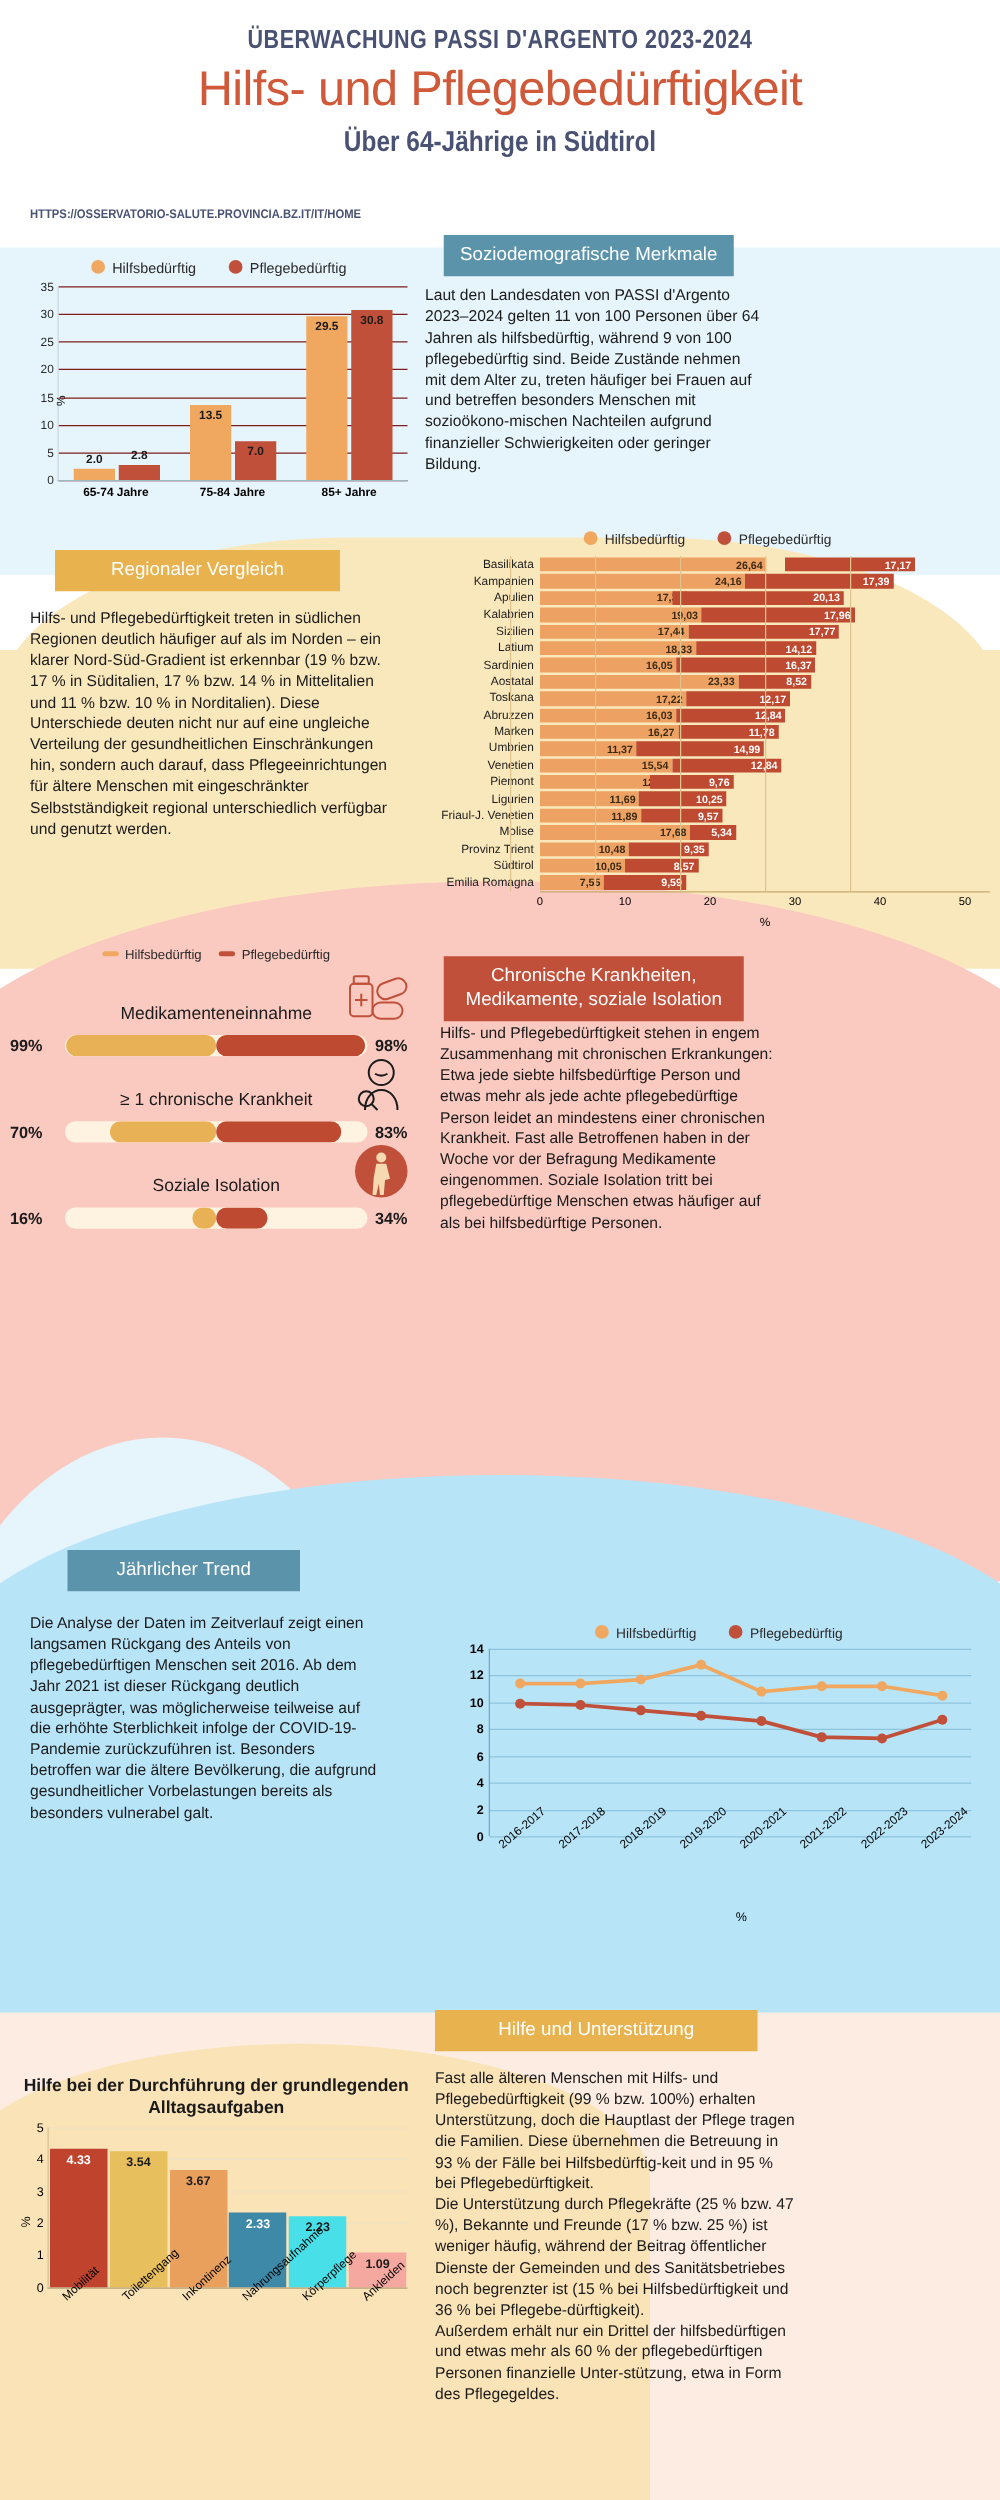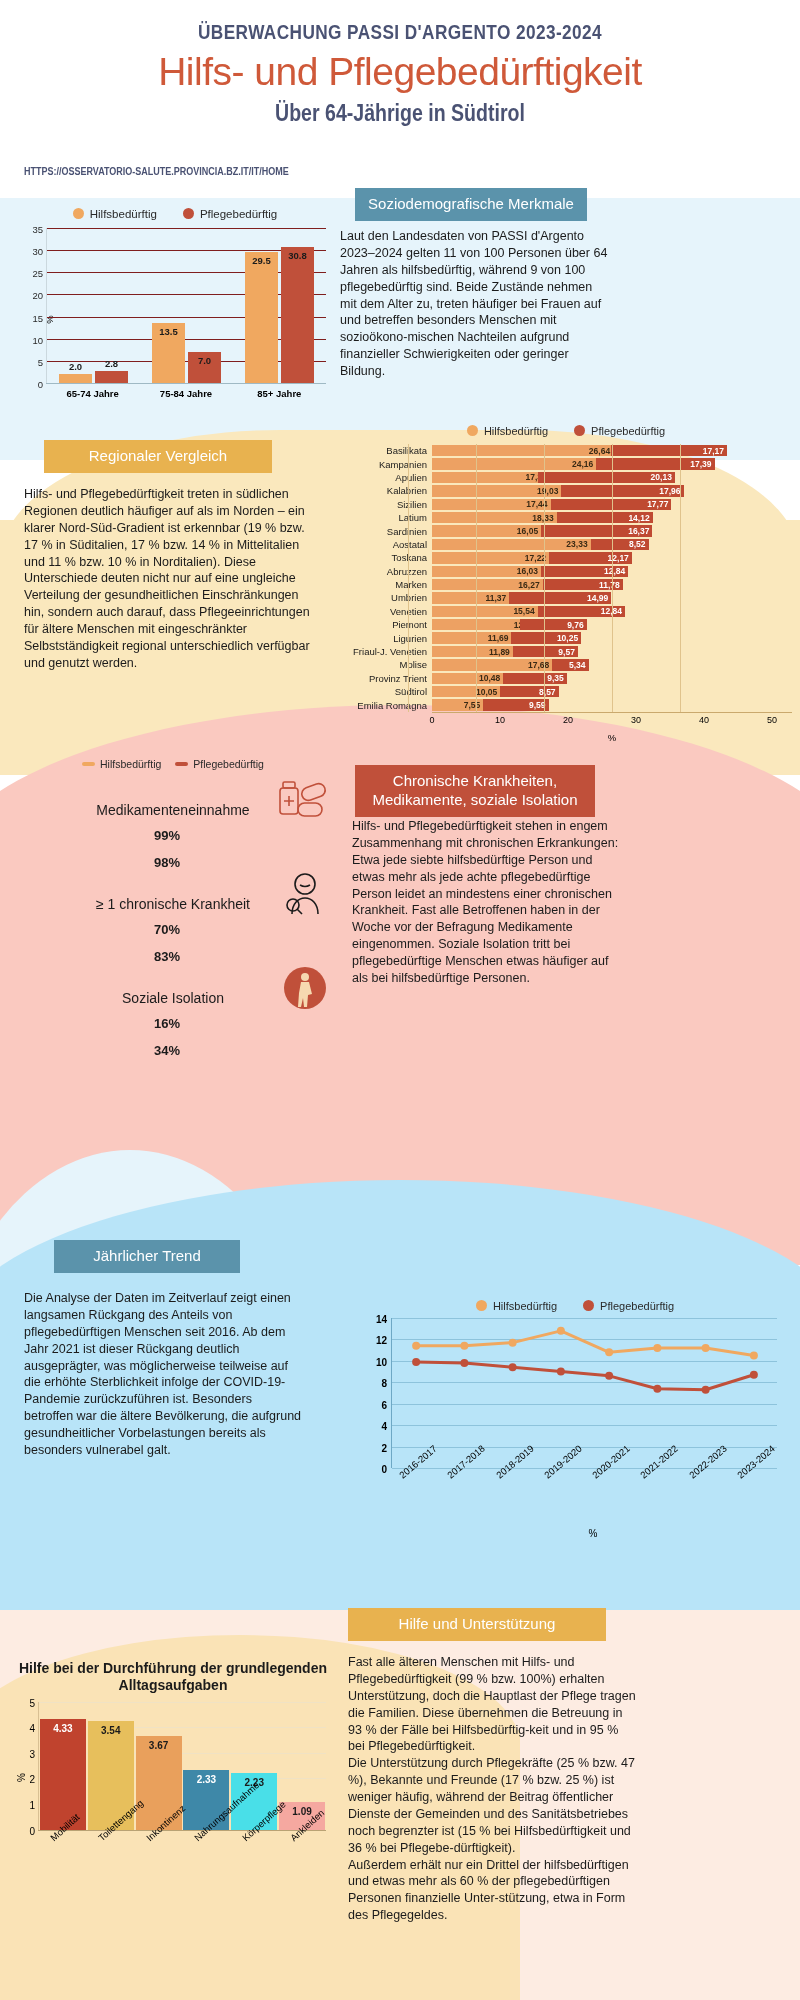--- a/index.html
+++ b/index.html
@@ -96,21 +96,21 @@
   .reg-tick { position:absolute; top:2px; font-size:9px; transform:translateX(-50%); }
   .reg-vline { position:absolute; top:0; width:1px; background:#e0c38c; }
   .reg-xtitle { text-align:center; font-size:9.5px; margin-left:92px; margin-top:-6px;}
 
   
   .chr { position:absolute; left:8px; top:758px; width:330px; z-index:4; }
   .chr .legend { justify-content:center; font-size:10.5px; gap:14px; margin-bottom:12px;}
   .chr .legend .dash { width:13px; height:4px; border-radius:2px; display:inline-block; margin-right:5px; vertical-align:2px;}
   .chr-item { margin-bottom:6px; }
   .chr-label { text-align:center; font-size:14px; color:#1b1b1b; margin-bottom:4px; }
-  .chr-barline { display:flex; align-items:center; gap:6px;flex-direction:column; }
+  .chr-barline { display:flex; align-items:center; gap:6px; }
   .chr-pct { font-size:13px; font-weight:bold; color:#1b1b1b; width:38px; }
   .chr-pct.r { text-align:left; }
   .chr-track { position:relative; flex:1; height:17px; border-radius:9px; background:#fdf3e0; overflow:hidden; display:flex;}
   .chr-half { position:relative; width:50%; height:100%; }
   .chr-fill { position:absolute; top:0; height:100%; border-radius:9px; }
   .chr-fill.l { right:0; background:#e8b155; }
   .chr-fill.d { left:0; background:#bf4a32; }
   .icon-wrap { position:absolute; right:14px; }
 
   
@@ -248,21 +248,21 @@
       <span><i class="dot c-light"></i><span>Hilfsbedürftig</span></span>
       <span><i class="dot c-dark"></i><span>Pflegebedürftig</span></span>
     </div>
     <div class="reg-rows" id="reg-rows">
         <div class="reg-row">
           <div class="reg-name">Basilikata</div>
           <div class="reg-track">
             <div class="reg-seg l" style="left: 0px; width: 181.152px;">
               <span>26,64</span>
             </div>
-            <div class="reg-seg d" style="left: 179px; width: 116px;">
+            <div class="reg-seg d" style="left: 196px; width: 104px;">
               <span>17,17</span>
             </div>
           </div>
         </div>
         <div class="reg-row">
           <div class="reg-name">Kampanien</div>
           <div class="reg-track">
             <div class="reg-seg l" style="left: 0px; width: 164.288px;">
               <span>24,16</span>
             </div>

